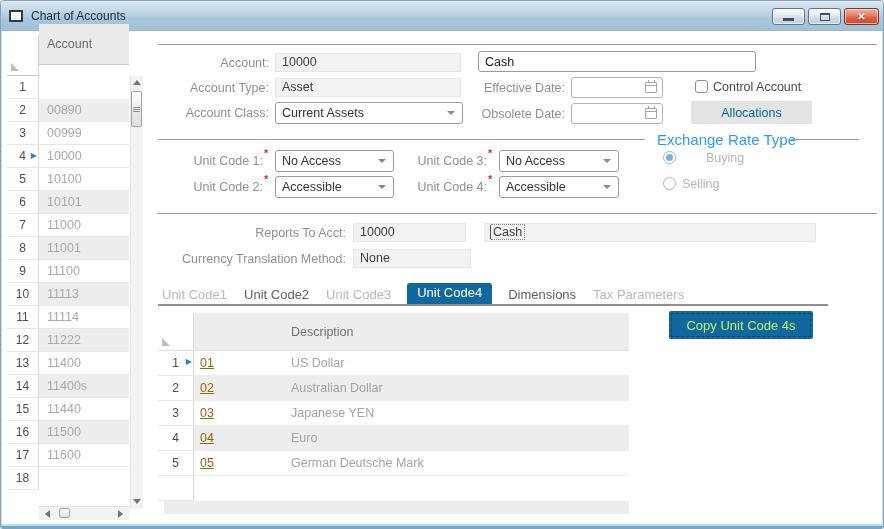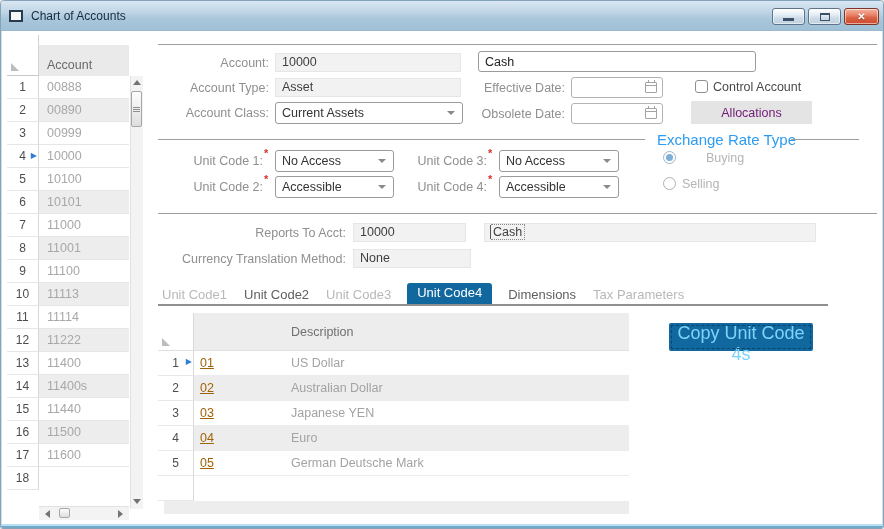--- a/index.html
+++ b/index.html
@@ -33,21 +33,21 @@
     background:linear-gradient(#f4b5a2,#e98268 40%,#d95f41 60%,#cc4c2e);
     border-color:#7e3524; color:#fff; font-size:10px; font-weight:bold;
     text-shadow:0 1px 1px rgba(0,0,0,.35); width:35px;
   }
   .glyph-min { width:11px; height:3px; background:#3c5068; margin-top:6px; }
   .glyph-max { width:10px; height:8px; border:1px solid #3c5068; border-top:2px solid #3c5068; background:transparent; }
 
   
   .grid-header-num  { position:absolute; left:6px; top:34px; width:32px; height:41px; background:#fff; border-right:1px solid #d2d2d2; border-bottom:1px solid #c9c9c9; }
   .corner-tri { position:absolute; left:4px; bottom:4px; width:0; height:0; border-bottom:8px solid #bcbcbc; border-right:8px solid transparent; }
-  .grid-header-acc  { position:absolute; left:38px; top:44px; width:90px; height:41px; background:#eaeaea; border-bottom:1px solid #c9c9c9; color:#6a6a6a; line-height:41px; padding-left:8px; font-size:12.5px; }
+  .grid-header-acc  { position:absolute; left:38px; top:23px; width:90px; height:41px; background:#eaeaea; border-bottom:1px solid #c9c9c9; color:#6a6a6a; line-height:41px; padding-left:8px; font-size:12.5px; }
   #accounts-rows { position:absolute; left:6px; top:75px; width:122px; }
   .g-row { display:flex; height:23px; }
   .g-num { width:32px; background:#fff; border-right:1px solid #d8d8d8; border-bottom:1px solid #e6e6e6; text-align:center; line-height:22px; color:#4d4d4d; position:relative; }
   .g-acc { width:90px; background:#fff; border-bottom:1px solid #e6e6e6; line-height:22px; padding-left:8px; color:#a8a8a8; font-size:12.5px; }
   .g-row.alt .g-acc { background:#ededed; }
   .g-row.selected .g-acc { background:#fff; }
   .sel-arrow { position:absolute; right:1px; top:0; font-size:8px; color:#2f7ed8; line-height:22px; }
 
   
   .vsb-track { position:absolute; left:129px; top:75px; width:13px; height:433px; background:#f3f3f3; border-left:1px solid #e2e2e2; }
@@ -66,21 +66,21 @@
   .lbl { position:absolute; color:#8f8f8f; height:20px; line-height:20px; text-align:right; font-size:12.5px; }
   .ro-field { position:absolute; height:19px; line-height:17px; background:#f2f2f2; border:1px solid #e6e6e6; color:#3f3f3f; padding:0 6px; font-size:12.5px; }
   .text-input { position:absolute; height:21px; background:#fff; border:1px solid #9b9b9b; border-radius:3px; padding:0 6px; font-size:12.5px; color:#222; font-family:"Liberation Sans",sans-serif; outline:none; }
   .dd { position:absolute; height:22px; line-height:20px; background:#fff; border:1px solid #9b9b9b; border-radius:3px; padding:0 20px 0 6px; color:#333; font-size:12.5px; }
   .dd-arrow { position:absolute; right:7px; top:8px; width:0; height:0; border-left:4px solid transparent; border-right:4px solid transparent; border-top:4px solid #8a8a8a; }
   .date-input { position:absolute; width:92px; height:21px; background:#fff; border:1px solid #b3b3b3; border-radius:3px; padding:0 22px 0 6px; font-size:12.5px; font-family:"Liberation Sans",sans-serif; outline:none; }
   .cal-icon { position:absolute; width:12px; height:11px; border:1px solid #a3a3a3; border-radius:1px; }
   .cal-icon::before { content:""; position:absolute; left:0; right:0; top:2px; height:1px; background:#a3a3a3; }
   .cal-icon::after { content:""; position:absolute; top:-3px; left:2px; width:1px; height:3px; background:#a3a3a3; box-shadow:6px 0 0 #a3a3a3; }
   .checkbox { position:absolute; width:13px; height:13px; border:1px solid #8f8f8f; border-radius:3px; background:#fff; }
-  .btn-gray { position:absolute; background:#e4e4e4; color:#701a75; text-align:center; font-size:12.5px; border:none; font-family:"Liberation Sans",sans-serif; }
+  .btn-gray { position:absolute; background:#e4e4e4; color:#0369a1; text-align:center; font-size:12.5px; border:none; font-family:"Liberation Sans",sans-serif; }
   .radio { position:absolute; width:13px; height:13px; border:1px solid #b0b0b0; border-radius:50%; background:#fff; }
   .radio.checked { border-color:#9fb4c4; }
   .radio.checked::after { content:""; position:absolute; left:2px; top:2px; right:2px; bottom:2px; border-radius:50%; background:#7cb0d8; }
   .radio-lbl { position:absolute; color:#b5b5b5; font-size:12.5px; height:16px; line-height:16px; }
   .req { position:absolute; color:#d93025; font-size:11px; font-weight:bold; }
   .ert-title { position:absolute; color:#2d9cf0; font-size:15px; }
   .dotted-val { border:1px dotted #8a8a8a; padding:0 2px; border-left:none; box-shadow:-2px 0 0 -1px #555; }
 
   
   .tabs { position:absolute; left:160px; top:282px; height:21px; display:flex; gap:15px; align-items:flex-end; }
@@ -99,21 +99,21 @@
   .u-row { display:flex; height:25px; }
   .u-num { width:36px; background:#fff; border-right:1px solid #d9d9d9; border-bottom:1px solid #e8e8e8; text-align:center; line-height:24px; color:#4d4d4d; position:relative; }
   .u-band { flex:1; display:flex; border-bottom:1px solid #ececec; }
   .u-row.alt .u-band { background:#ededed; }
   .u-code { width:95px; padding-left:6px; line-height:24px; color:#a16207; font-size:12.5px;text-decoration:underline; }
   .u-desc { padding-left:2px; line-height:24px; color:#a3a3a3; font-size:12.5px; }
   .u-empty { position:absolute; left:157px; top:475px; width:471px; height:25px; }
   .u-empty .n { position:absolute; left:0; top:0; width:36px; height:25px; background:#fff; border-right:1px solid #d9d9d9; border-bottom:1px solid #e8e8e8; }
   .u-strip { position:absolute; left:163px; top:500px; width:465px; height:13px; background:#ededed; }
 
-  .btn-blue { position:absolute; left:668px; top:322px; width:144px; height:28px; background:#11689f; color:#7dd3fc; font-size:18px; border:none; border-radius:2px; outline:1px dashed #0b456e; outline-offset:-3px; font-family:"Liberation Sans",sans-serif; }
+  .btn-blue { position:absolute; left:668px; top:310px; width:144px; height:28px; background:#11689f; color:#bef264; font-size:13px; border:none; border-radius:2px; outline:1px dashed #0b456e; outline-offset:-3px; font-family:"Liberation Sans",sans-serif; }
 
   .bottom-strip { position:absolute; left:0; right:0; bottom:0; height:4px; background:linear-gradient(#b9e0f2 0%,#b9e0f2 45%,#71a9ca 55%,#71a9ca 100%); }
 </style>
 </head>
 <body>
 
 <div class="window">
 
   <div class="titlebar">
     <span class="title-icon"></span>
@@ -131,21 +131,20 @@
     </div>
   </div>
 
   <div class="grid-header-num">
       <span class="corner-tri"></span>
     </div>
   <div class="grid-header-acc">Account</div>
   <div id="accounts-rows">
       <div class="g-row">
     <div class="g-num"><span class="g-num-text">1</span><span class="sel-arrow"></span></div>
-    <div class="g-acc">00888</div>
   </div>
       <div class="g-row alt">
     <div class="g-num"><span class="g-num-text">2</span><span class="sel-arrow"></span></div>
     <div class="g-acc">00890</div>
   </div>
       <div class="g-row">
     <div class="g-num"><span class="g-num-text">3</span><span class="sel-arrow"></span></div>
     <div class="g-acc">00999</div>
   </div>
       <div class="g-row selected">

